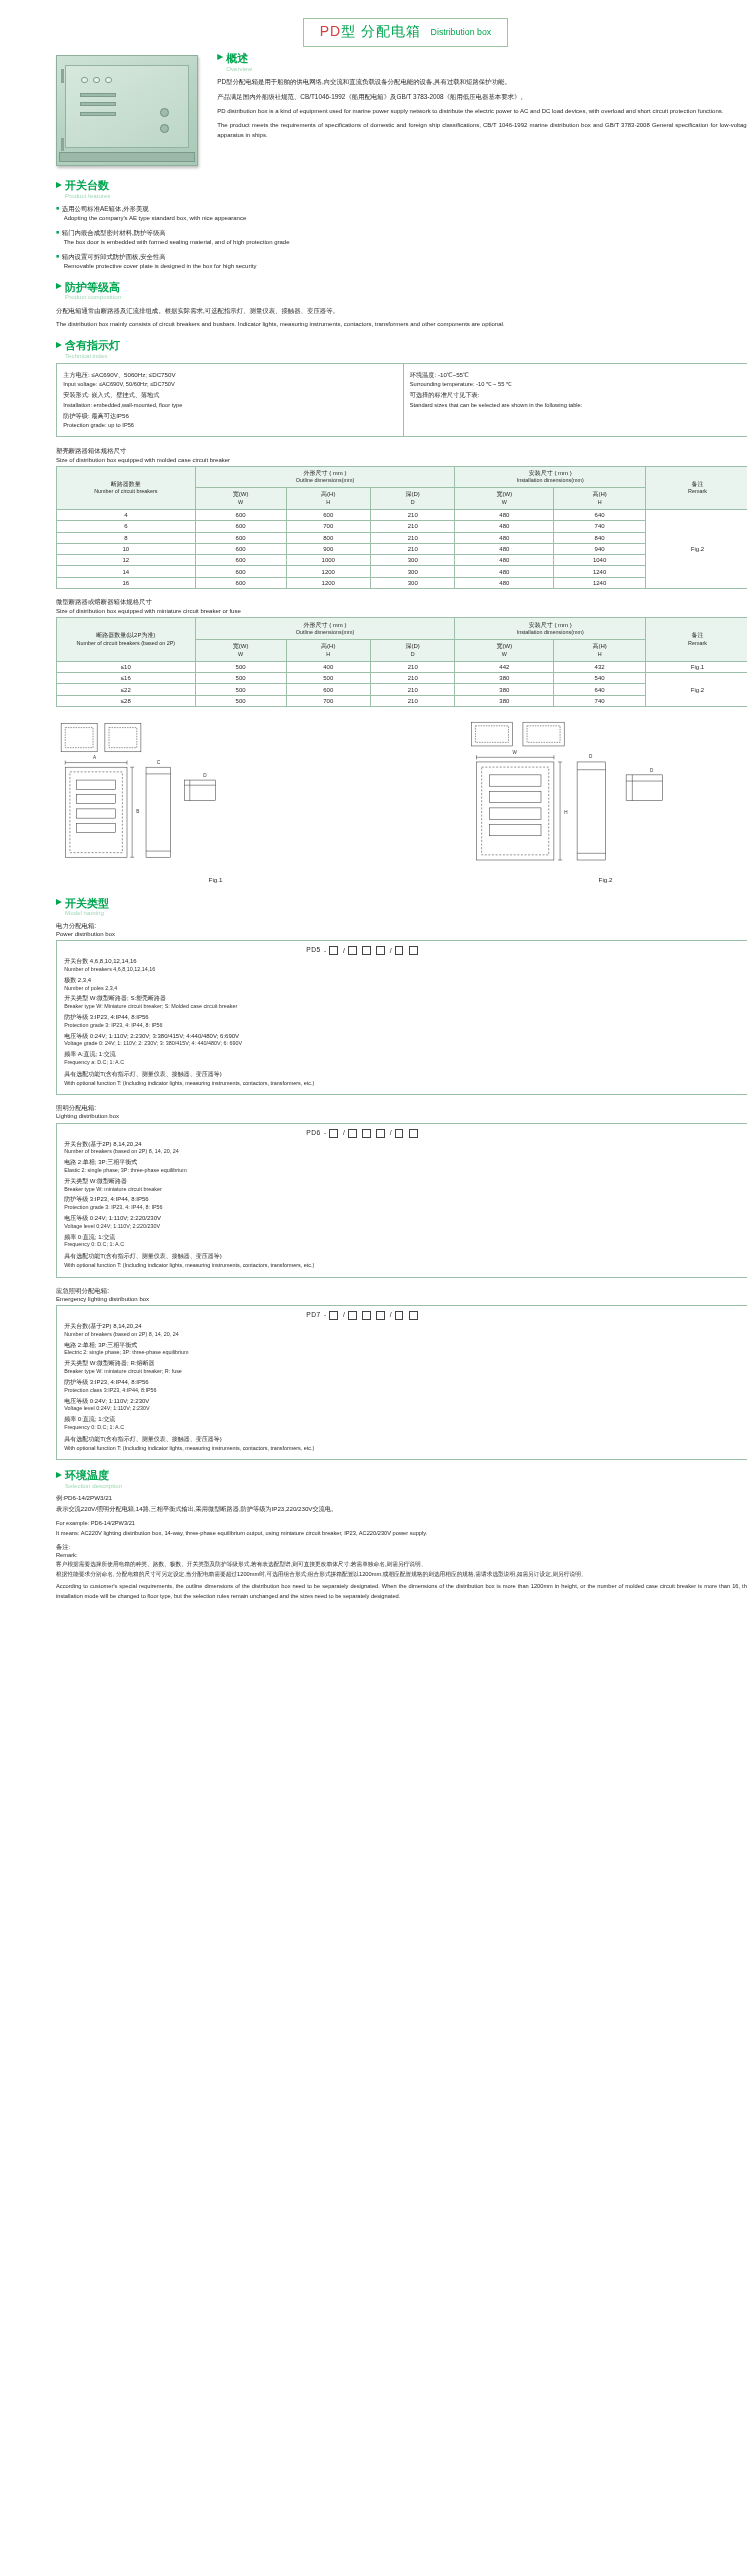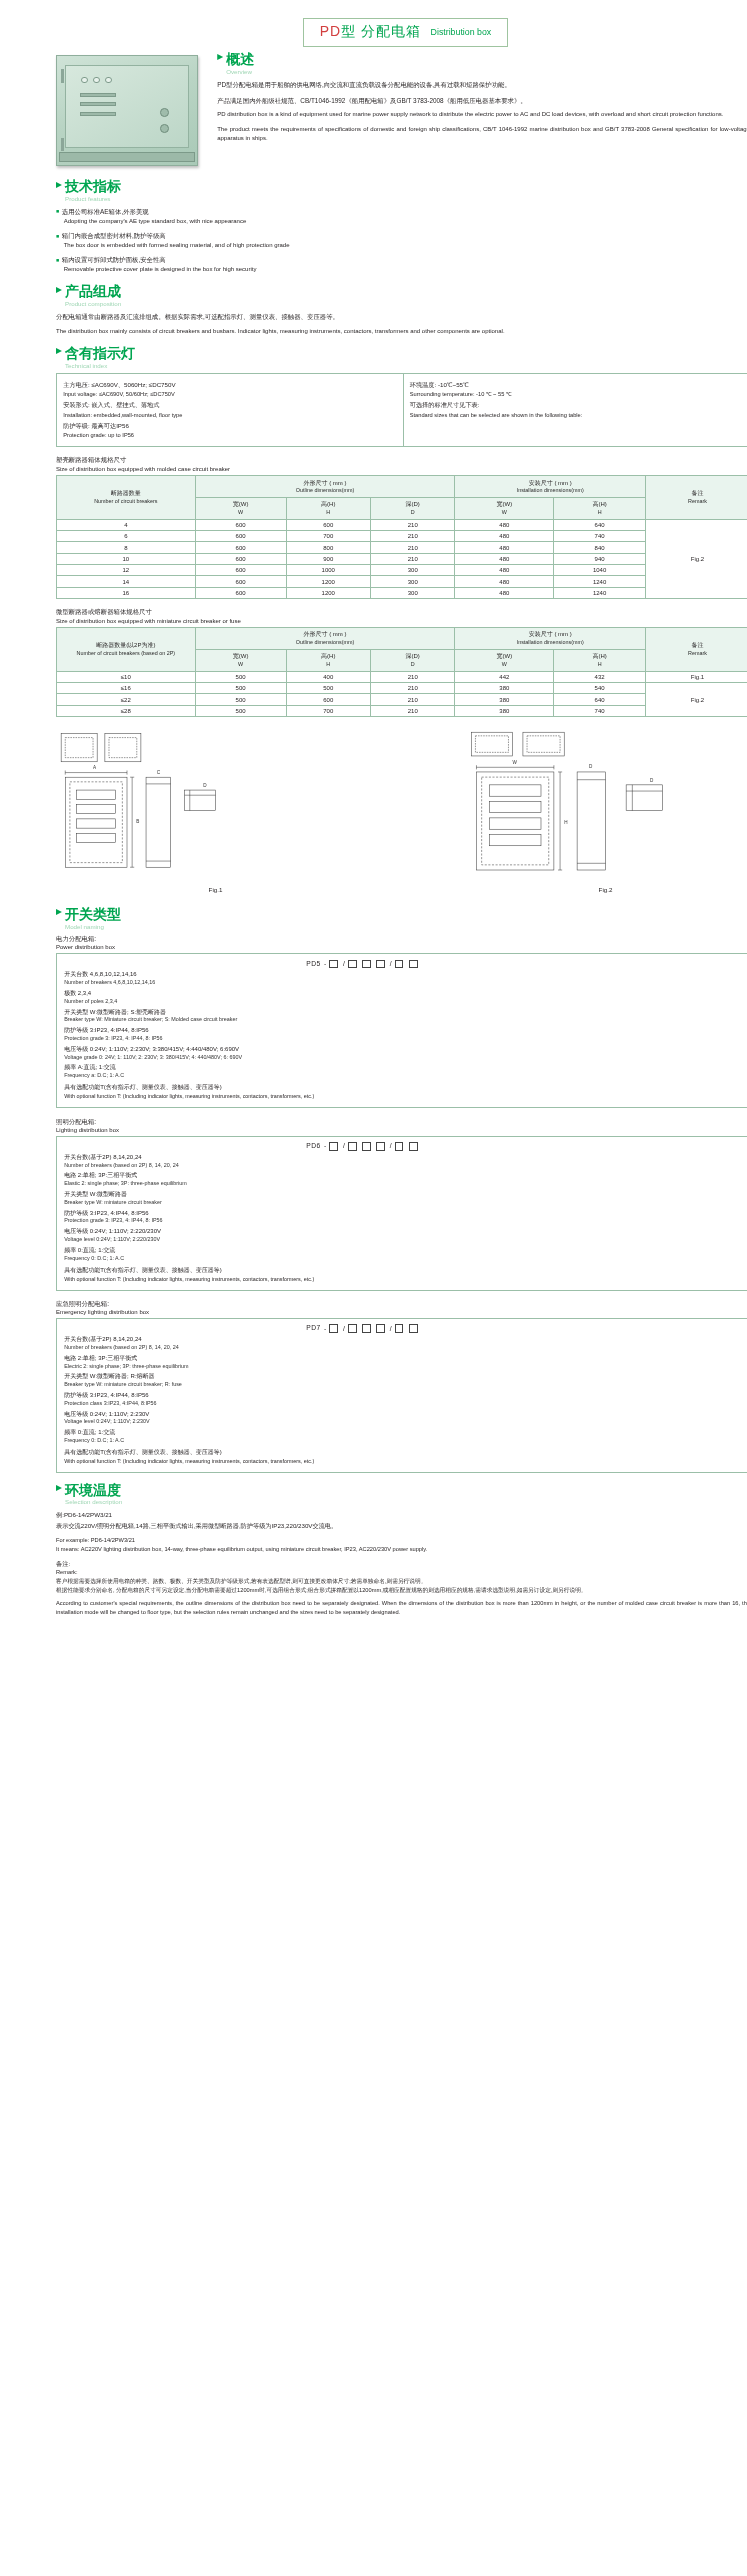--- a/index.html
+++ b/index.html
@@ -37,21 +37,21 @@
     display:inline-block;
     vertical-align:middle;
     margin-left:7.2px;
   }
 
   
   .sec-head { display:flex; align-items:flex-start; margin:0 0 4.1px 0; }
   .sec-head .arrow {
     color:#00a550; font-size:7.7px; line-height:1; margin-right:3.1px; margin-top:1.5px;
   }
-  .sec-title-cn { color:#00a550; font-size:14px; font-weight:bold; line-height:1.1; }
+  .sec-title-cn { color:#00a550; font-size:11px; font-weight:bold; line-height:1.1; }
   .sec-title-en { color:#9fd6b4; font-size:6.2px; line-height:1.2; margin-top:0.5px;}
 
   
   .top-block { display:flex; padding:0 29px 0 24px; }
   .photo-col { width:155px; flex:0 0 155px; padding-top:3.1px; }
   .photo {
     width:142px; height:111px;
     background:linear-gradient(160deg,#cfe3d7 0%, #b9d4c4 45%, #a9c9b7 100%);
     border:0.5px solid #8fae9c;
     position:relative;
@@ -187,21 +187,21 @@
       <p class="p-cn">产品满足国内外船级社规范、CB/T1046-1992《船用配电箱》及GB/T 3783-2008《船用低压电器基本要求》。</p>
       <p class="p-en">PD  distribution box is a kind of equipment used for marine power supply network to distribute the electric power to AC and DC load devices, with overload and short circuit protection functions.</p>
       <p class="p-en">The product meets the requirements of specifications of domestic and foreign ship classifications, CB/T 1046-1992 marine distribution box and GB/T 3783-2008 General specification for low-voltage apparatus in ships.</p>
     </div>
   </div>
 
   <div class="sec-pad mt26">
     <div class="sec-head">
       <span class="arrow">▶</span>
       <span>
-        <span class="sec-title-cn">技术指标</span>
+        <span class="sec-title-cn">开关台数</span>
         <div class="sec-title-en">Product features</div>
       </span>
     </div>
     <div class="feature-list">
       <div class="feat">
         <div class="cn">选用公司标准AE箱体,外形美观</div>
         <div class="en">Adopting the company's AE type standard box, with nice appearance</div>
       </div>
       <div class="feat">
         <div class="cn">箱门内嵌合成型密封材料,防护等级高</div>
@@ -211,21 +211,21 @@
         <div class="cn">箱内设置可拆卸式防护面板,安全性高</div>
         <div class="en">Removable protective cover plate is designed in the box for high security</div>
       </div>
     </div>
   </div>
 
   <div class="sec-pad mt18">
     <div class="sec-head">
       <span class="arrow">▶</span>
       <span>
-        <span class="sec-title-cn">产品组成</span>
+        <span class="sec-title-cn">防护等级高</span>
         <div class="sec-title-en">Product  composition</div>
       </span>
     </div>
     <p class="p-cn">分配电箱通常由断路器及汇流排组成。根据实际需求,可选配指示灯、测量仪表、接触器、变压器等。</p>
     <p class="p-en">The distribution box mainly consists of circuit breakers and busbars. Indicator lights, measuring instruments, contactors, transformers and other components are optional.</p>
   </div>
 
   <div class="sec-pad mt18">
     <div class="sec-head">
       <span class="arrow">▶</span>

